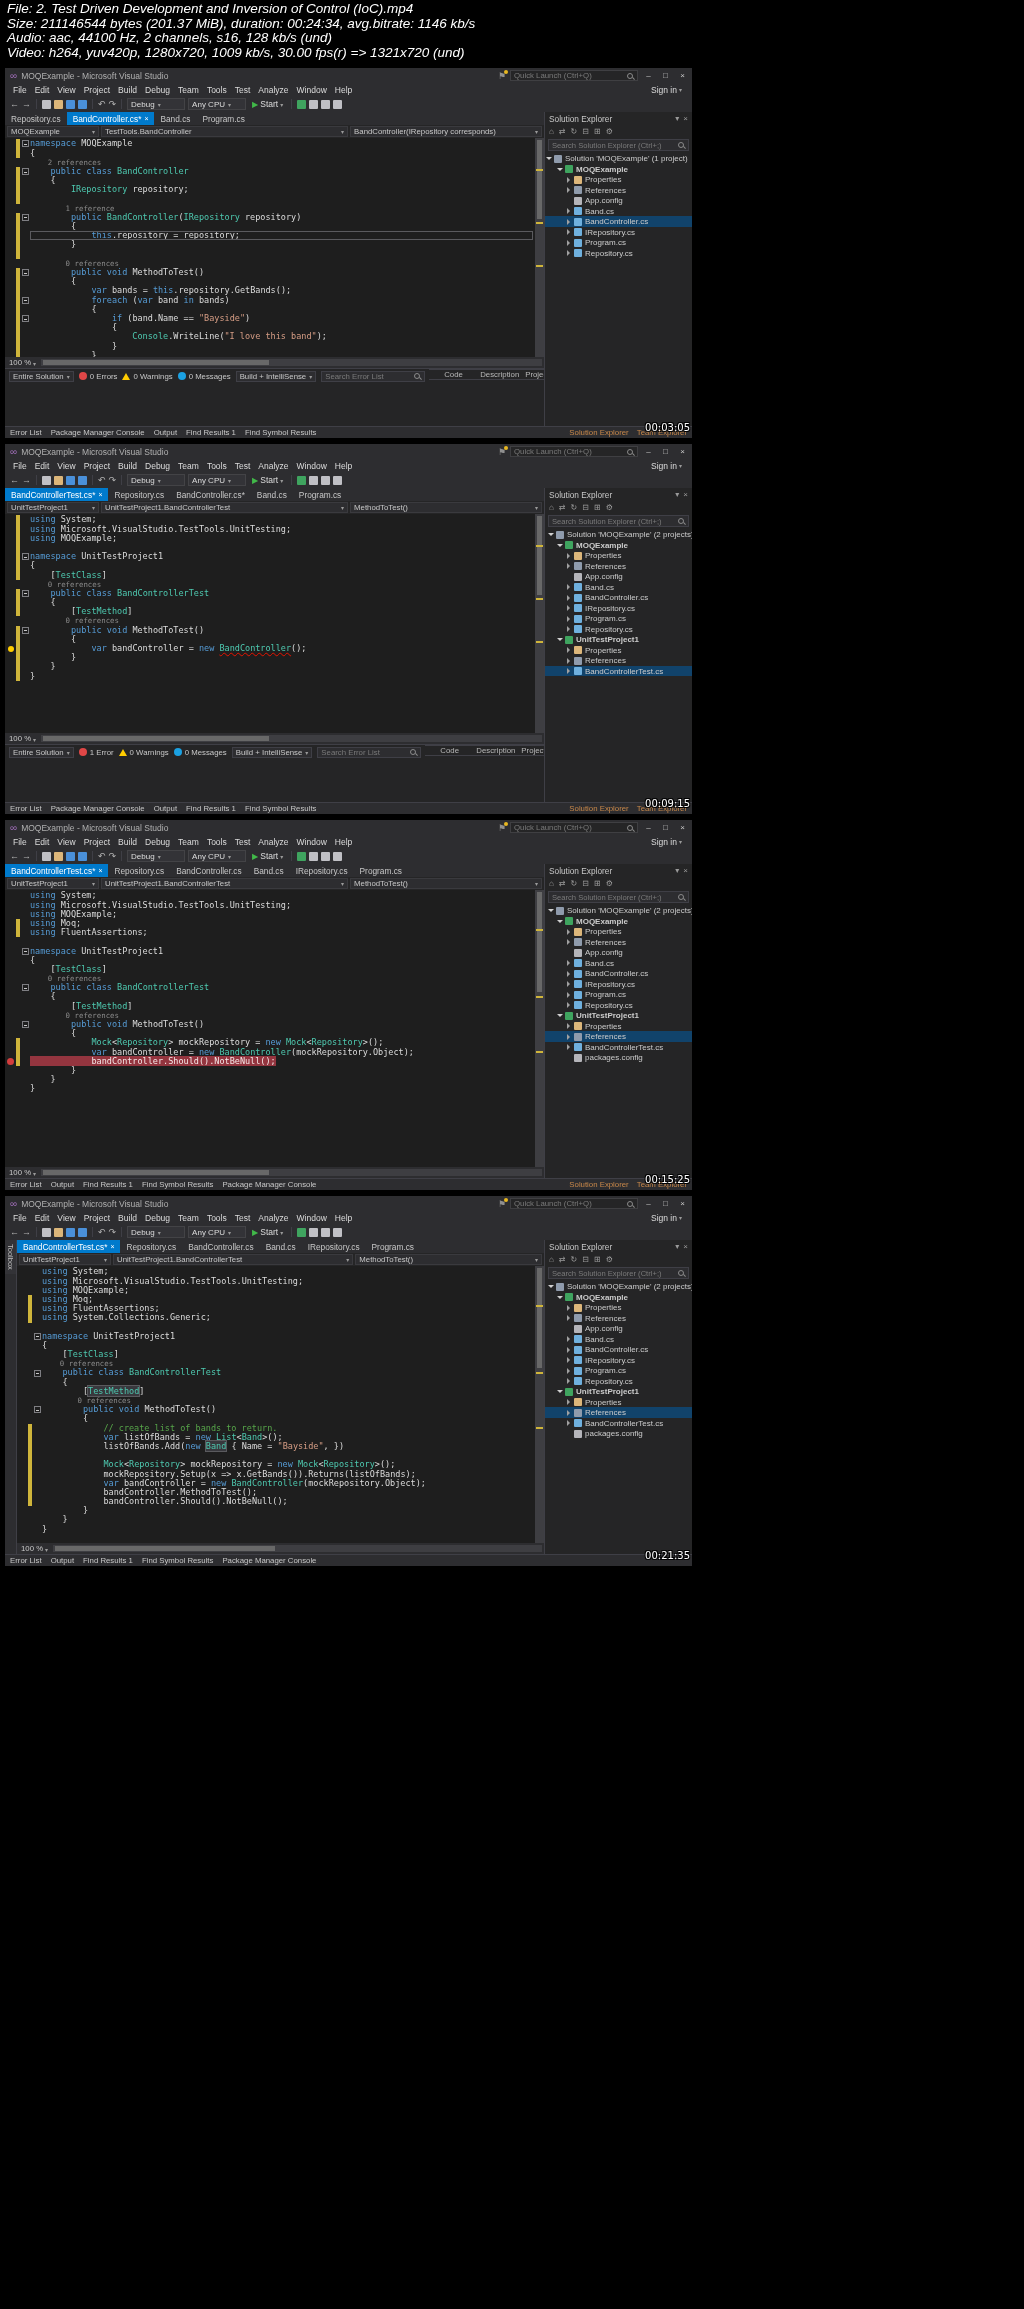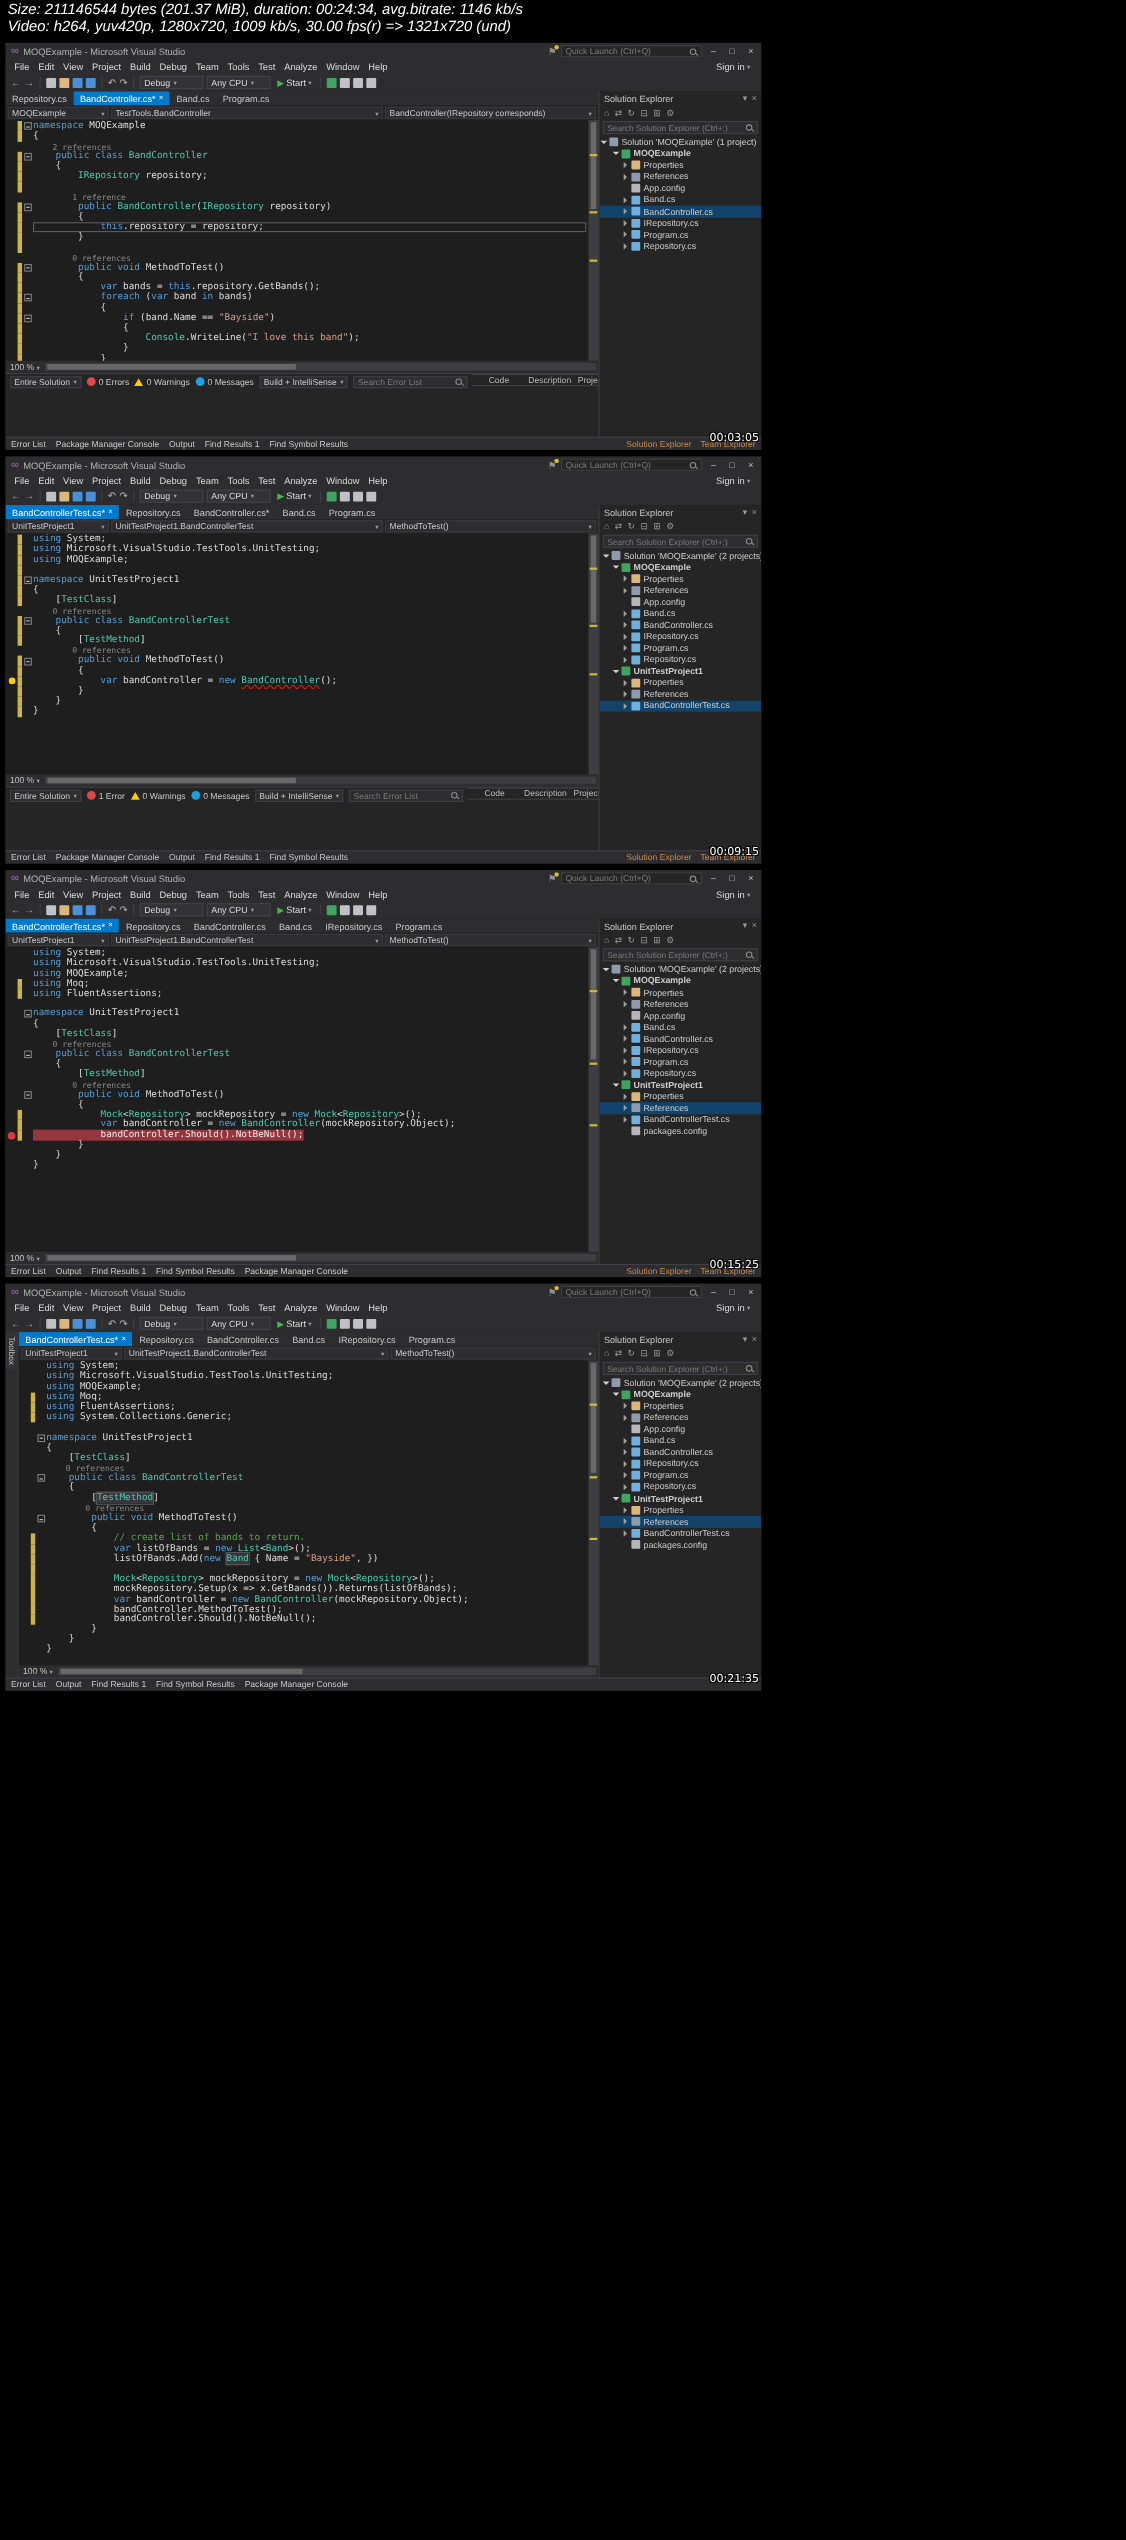--- a/index.html
+++ b/index.html
@@ -108,21 +108,23 @@
 .bottomstrip{height:12px;flex:none;display:flex;align-items:center;gap:9px;padding:0 5px;background:#2d2d30;font-size:7.8px;color:#c8c8c8;border-top:1px solid #3f3f46}
 .bsright{margin-left:auto;display:flex;gap:8px}
 .btab{white-space:nowrap}
 .btab.orange{color:#c8884a}
 .timestamp{position:absolute;right:2px;bottom:5px;color:#fff;font-size:10px;font-family:"DejaVu Sans",sans-serif;text-shadow:-1px -1px 0 #000,1px -1px 0 #000,-1px 1px 0 #000,1px 1px 0 #000}
 </style>
 </head>
 <body>
 
 <div class="header">
+  <div>File: 2. Test Driven Development and Inversion of Control (IoC).mp4</div>
   <div>Size: 211146544 bytes (201.37 MiB), duration: 00:24:34, avg.bitrate: 1146 kb/s</div>
+  <div>Audio: aac, 44100 Hz, 2 channels, s16, 128 kb/s (und)</div>
   <div>Video: h264, yuv420p, 1280x720, 1009 kb/s, 30.00 fps(r) =&gt; 1321x720 (und)</div>
 </div>
 
 <div id="frames">
     <div class="frame-row">
       <div class="frame-inner">
         <div class="vs-window">
           <div class="titlebar">
             <span class="vslogo">∞</span>
             <span class="wtitle">MOQExample - Microsoft Visual Studio</span>

